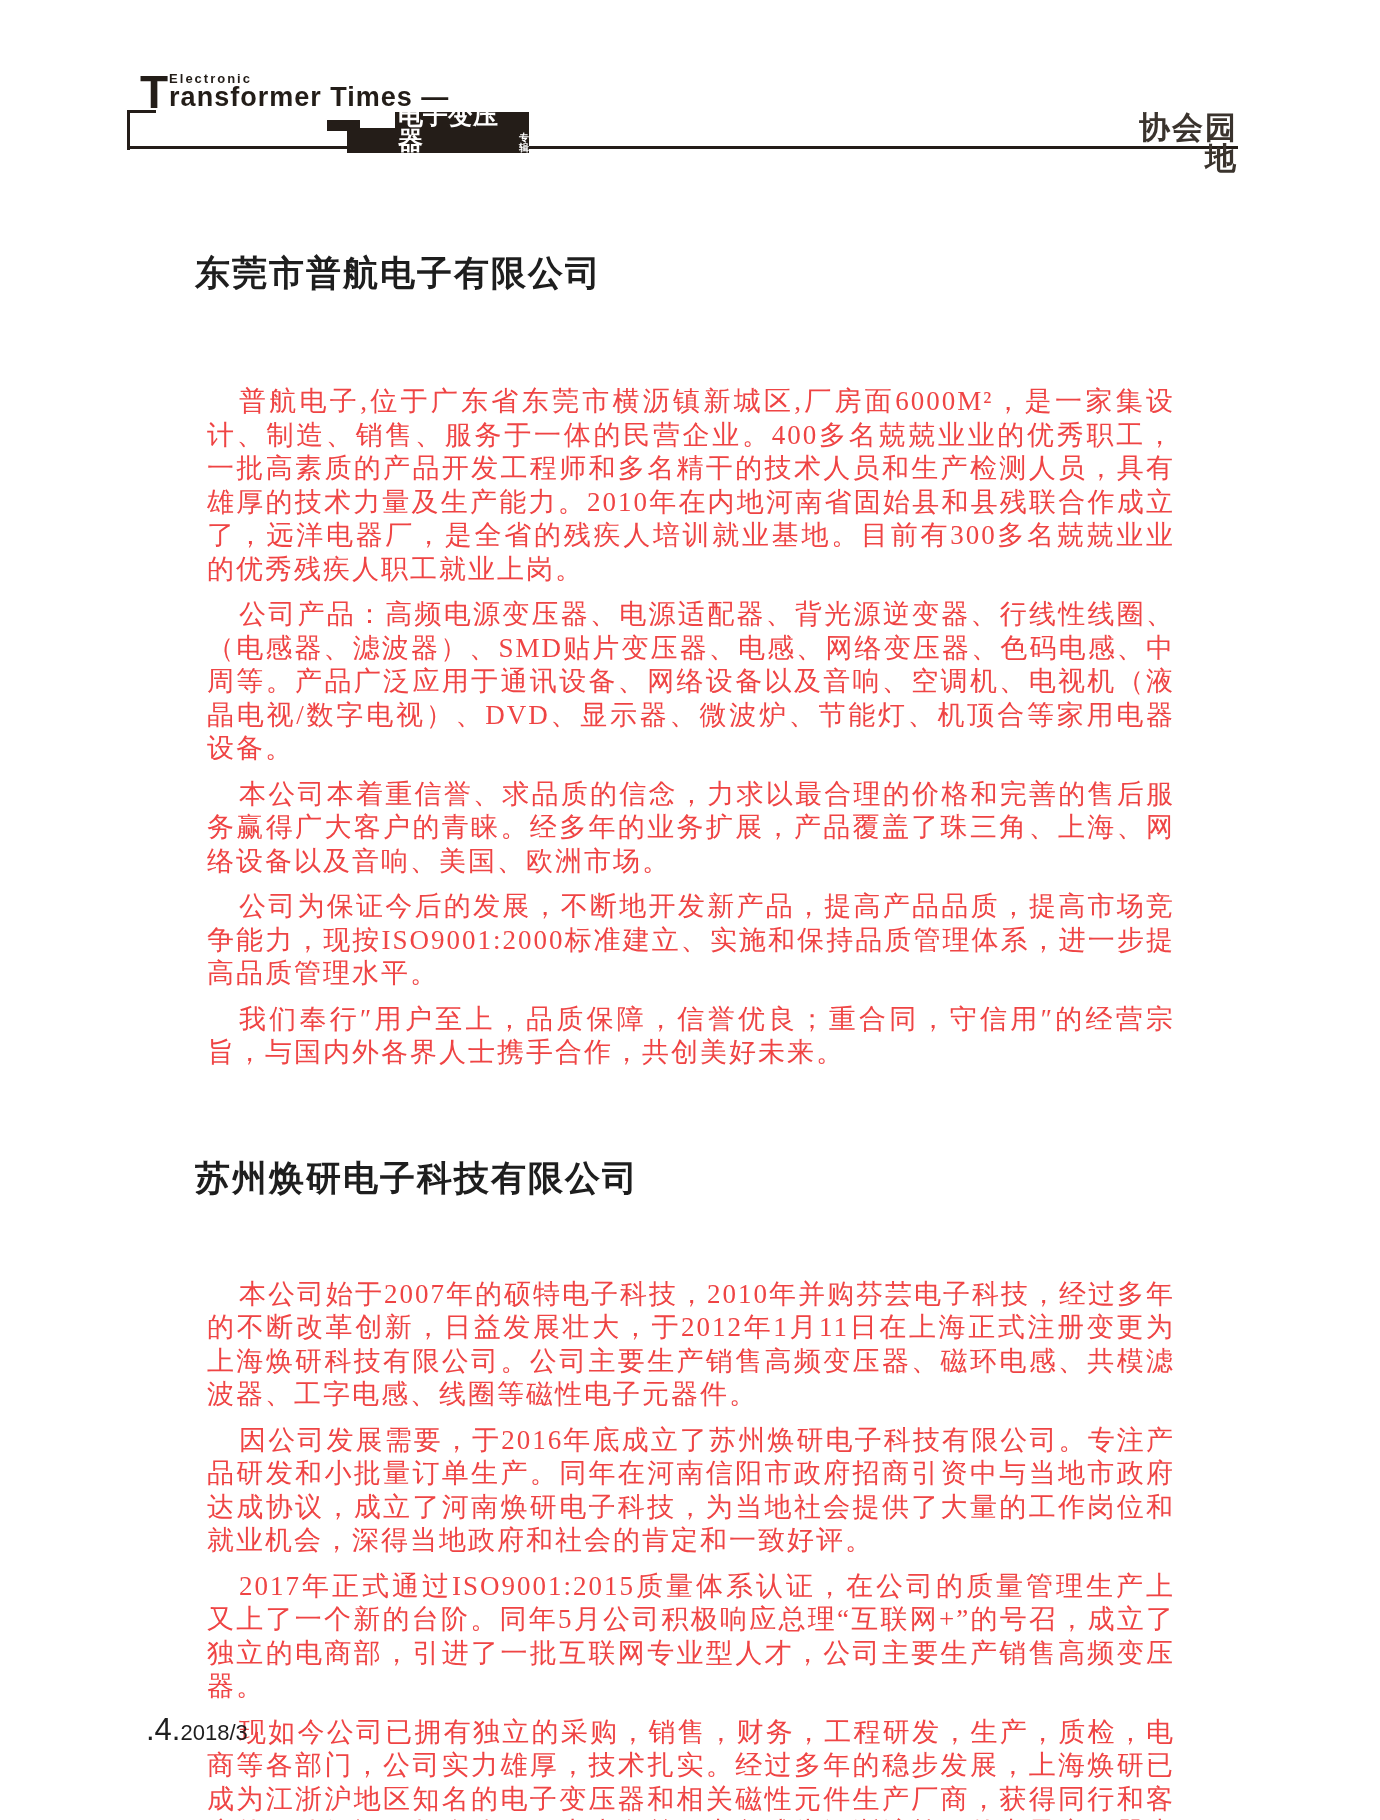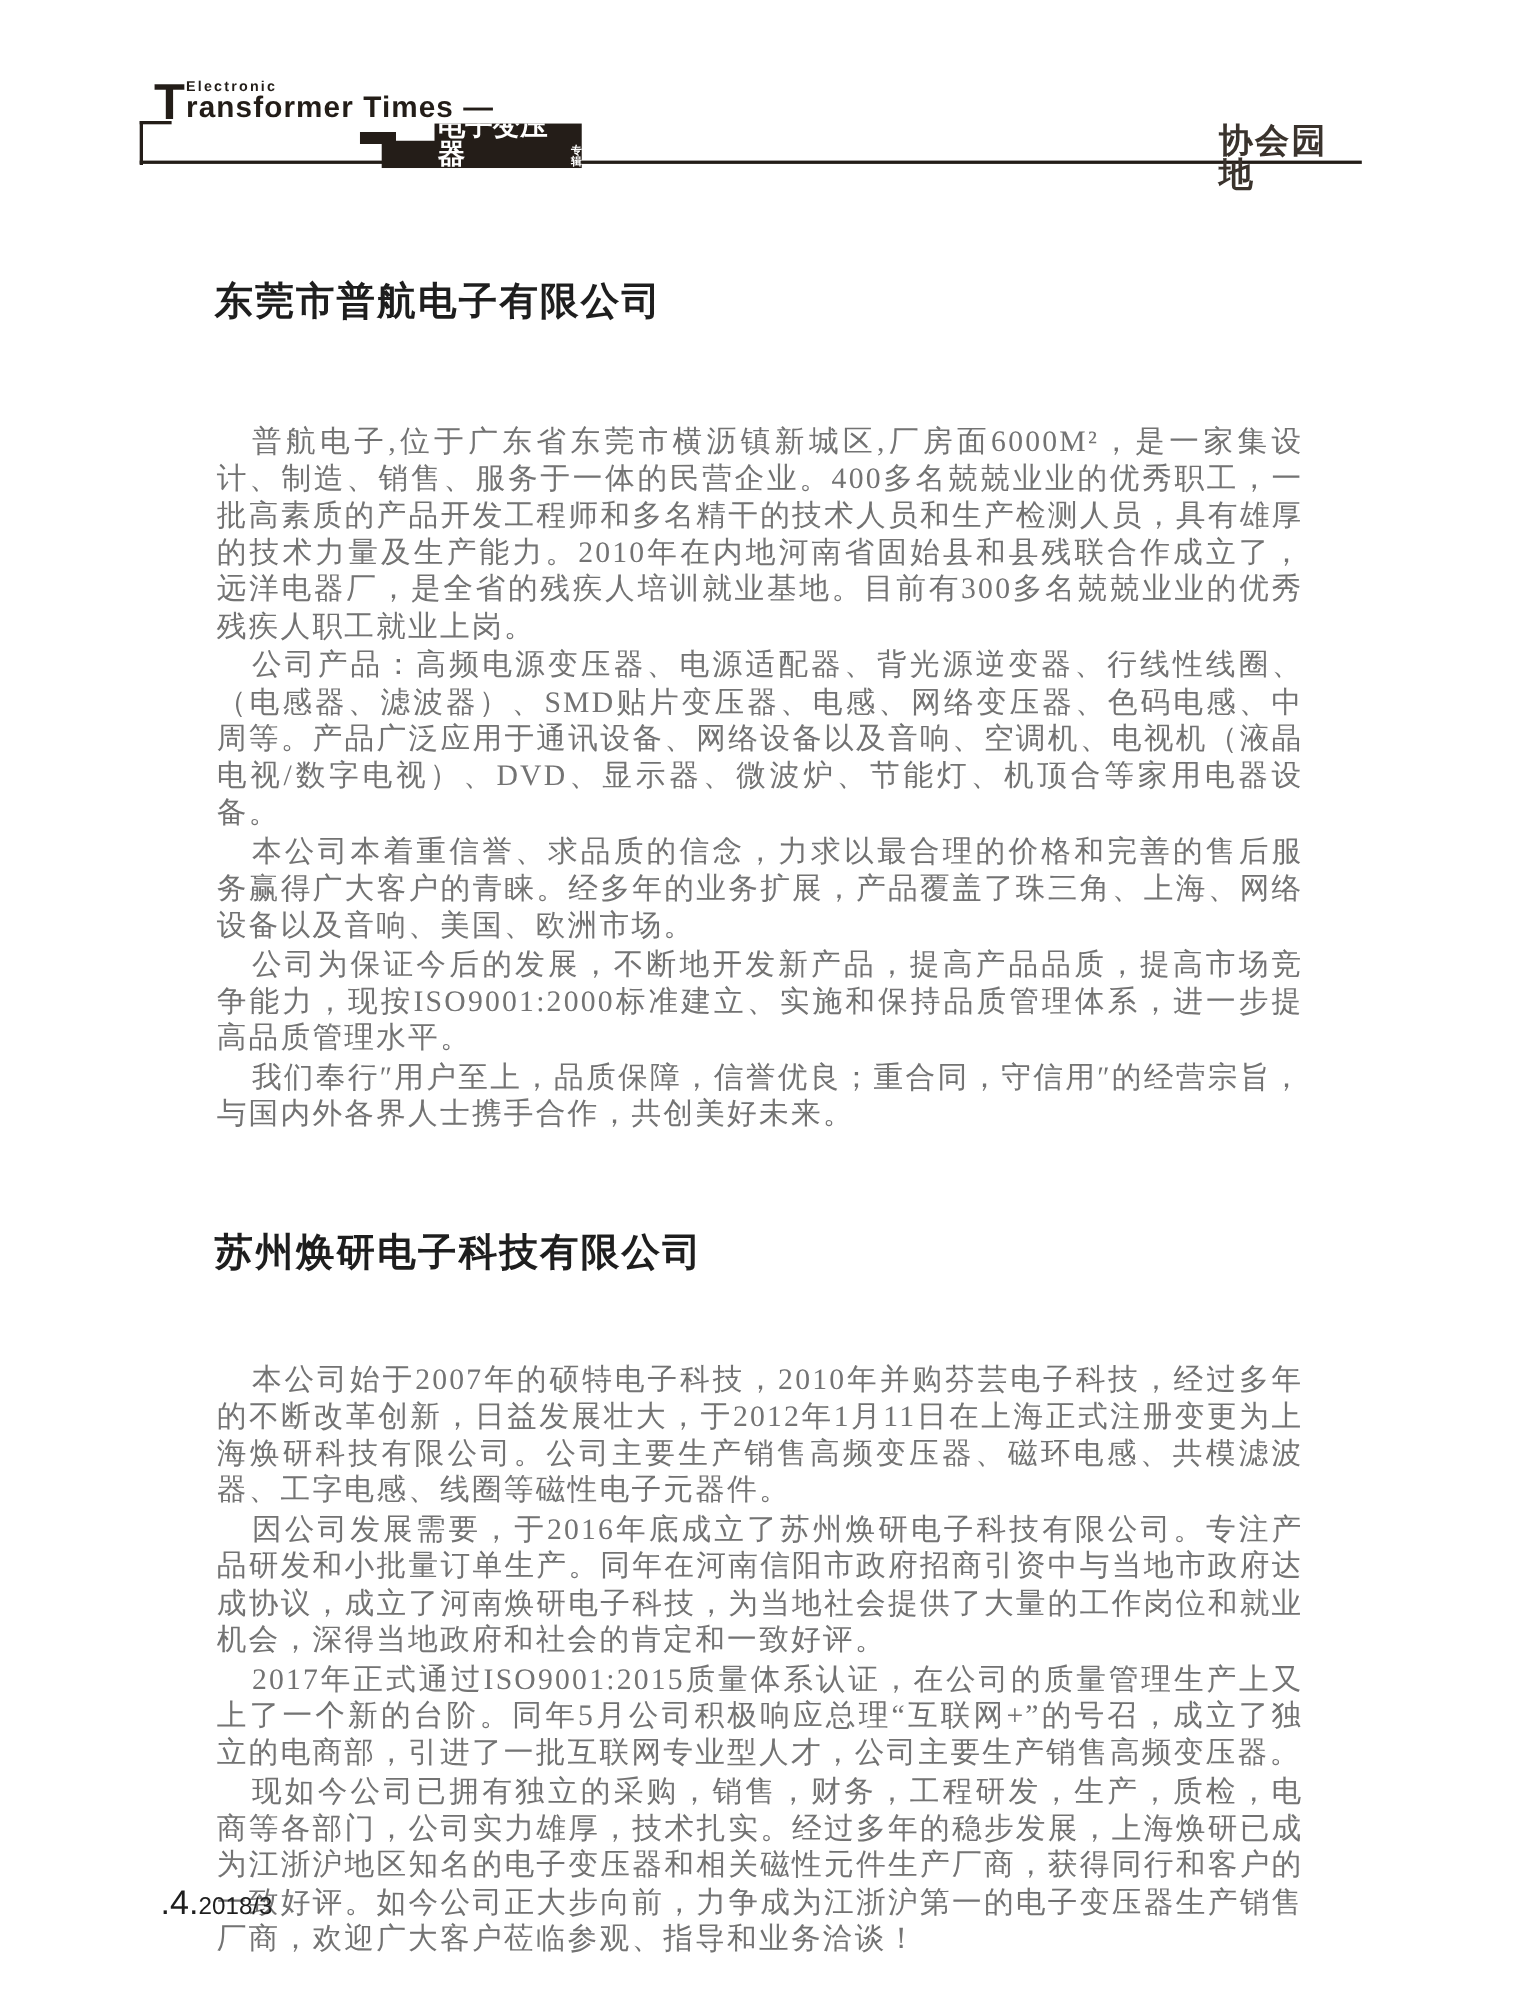--- a/index.html
+++ b/index.html
@@ -78,20 +78,21 @@
     font-size: 10px;
     line-height: 10px;
     color: #ffffff;
   }
 
   .section-label {
     position: absolute;
     left: 1108px;
     top: 112px;
     width: 130px;
+    text-align: right;
     font-family: "Liberation Sans", sans-serif;
     font-weight: bold;
     font-size: 31px;
     line-height: 31px;
     letter-spacing: 2px;
     color: #3a332d;
   }
 
   
   main {
@@ -106,28 +107,28 @@
     font-family: "Liberation Serif", serif;
     font-weight: bold;
     font-size: 35px;
     line-height: 46px;
     letter-spacing: 2px;
     text-align: left;
     color: #1e1e1e;
   }
   .article-body { margin-top: 88px; }
   .article-body p {
-    margin: 2px;
+    margin: 12px;
     font-family: "Liberation Serif", serif;
     font-size: 27px;
     line-height: 33.5px;
     letter-spacing: 2px;
     text-align: justify;
     text-indent: 32px;
-    color: #737373;
+    color: #ef4444;
   }
   .article-2 h1.article-title { margin-top: 86px; }
   .article-2 .article-body { margin-top: 76px; }
 
   
   .page-footer {
     position: absolute;
     left: 146px;
     top: 1712px;
     font-family: Liberation Sans, sans-serif;

